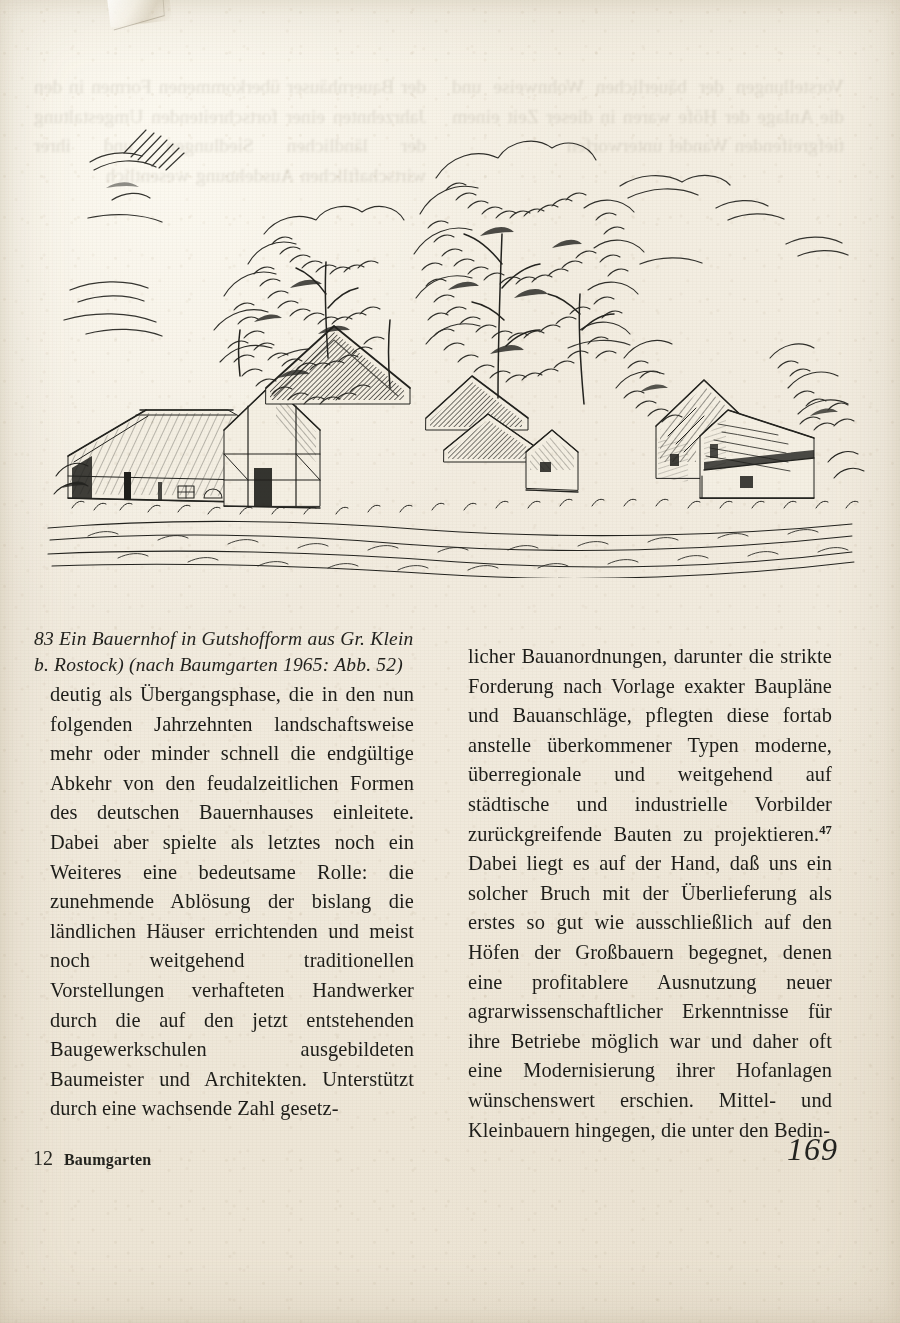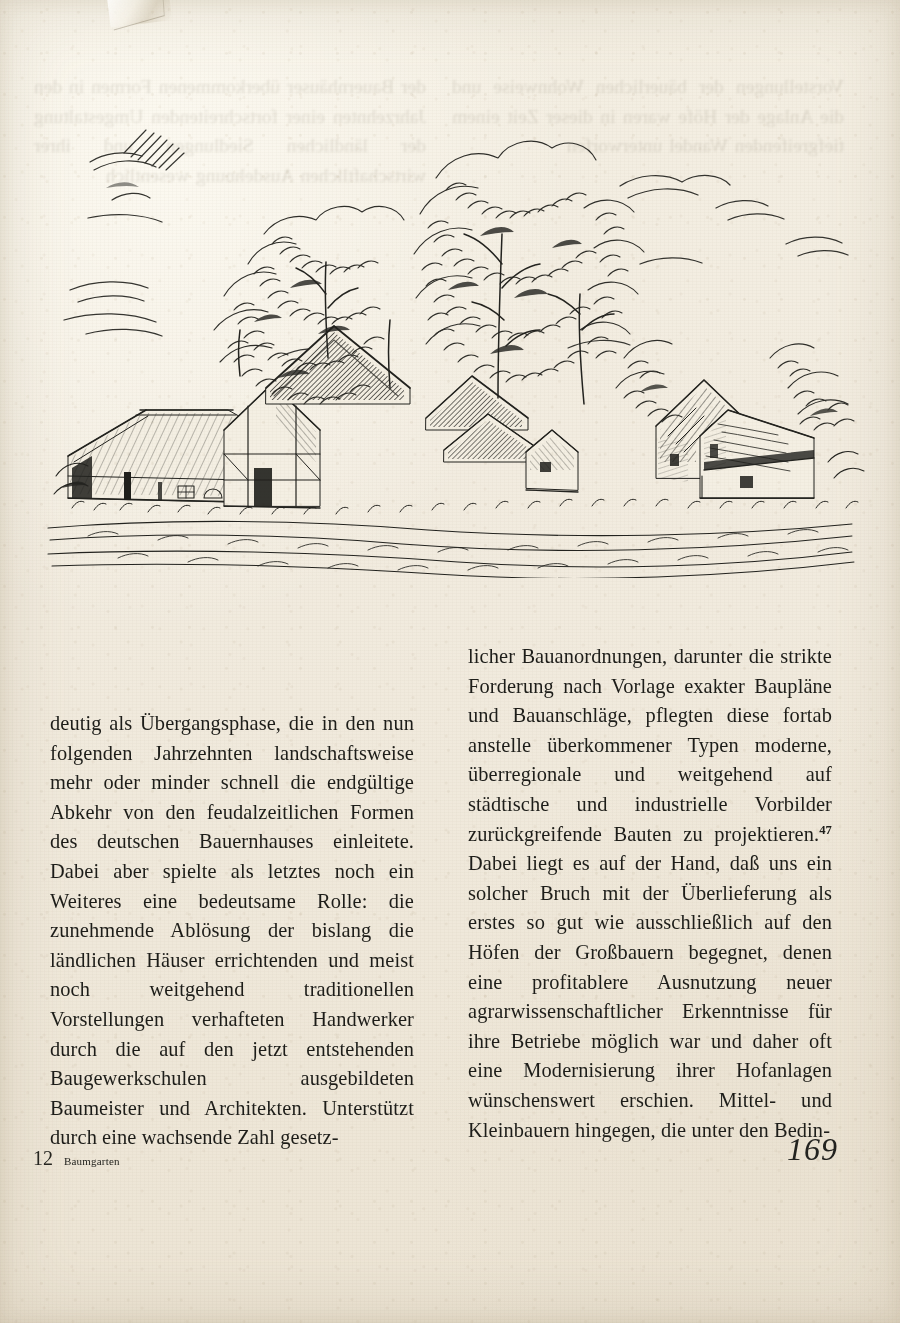--- a/index.html
+++ b/index.html
@@ -114,21 +114,21 @@
   
   .col {
     position: absolute;
     width: 396px;
     font-size: 20.4px;
     line-height: 29.6px;
     text-align: justify;
     color: #1d1d19;
     letter-spacing: 0.1px;
   }
-  #col-left  { left: 34px;  top: 693px; }
+  #col-left  { left: 34px;  top: 664px; }
   #col-right { left: 452px; top: 626px; }
   .col p { margin: 16px; text-align: justify; }
   .col p:last-child { text-align: justify; }
 
   sup.fn {
     font-size: 0.62em;
     vertical-align: 0.52em;
     line-height: 0;
     font-weight: 600;
   }
@@ -138,24 +138,25 @@
     position: absolute;
     left: 33px; top: 1148px;
     display: flex;
     align-items: baseline;
     gap: 11px;
     color: #24241f;
     justify-content: flex-end;
   }
   .sig-num { font-size: 20px; line-height: 1; }
   .sig-name {
-    font-size: 11px;
+    font-size: 16px;
     line-height: 1;
     font-family: "Liberation Serif", serif;
     letter-spacing: 0.2px;
+    font-weight: bold;
   }
   .folio {
     position: absolute;
     right: 62px; top: 1131px;
     font-size: 32px;
     font-style: italic;
     letter-spacing: 1px;
     color: #232320;
   }
 
@@ -581,20 +582,21 @@
           <path d="M510,510 c10,-5 22,-6 30,-2"></path>
             <path d="M580,506 c10,-5 22,-6 30,-2"></path>
           <path d="M650,502 c10,-5 22,-6 30,-2"></path>
             <path d="M720,498 c10,-5 22,-6 30,-2"></path>
           <path d="M790,494 c10,-5 22,-6 30,-2"></path>
         </g>
       </g>
     </svg>
   </div>
 
+  <div class="caption ink-soft">83 Ein Bauernhof in Gutshofform aus Gr. Klein b. Rostock) (nach Baumgarten 1965: Abb. 52)</div>
 
   <div class="col ink-soft" id="col-left">
     <p>deutig als Übergangsphase, die in den nun folgenden Jahrzehnten landschaftsweise mehr oder minder schnell die endgültige Abkehr von den feudalzeitlichen Formen des deutschen Bauernhauses einleitete. Dabei aber spielte als letztes noch ein Weiteres eine bedeutsame Rolle: die zunehmende Ablösung der bislang die ländlichen Häuser errichtenden und meist noch weitgehend traditionellen Vorstellungen verhafteten Handwerker durch die auf den jetzt entstehenden Baugewerkschulen ausgebildeten Baumeister und Architekten. Unterstützt durch eine wachsende Zahl gesetz-</p>
   </div>
 
   <div class="col ink-soft" id="col-right">
     <p><span>licher Bauanordnungen, darunter die strikte Forderung nach Vorlage exakter Baupläne und Bauanschläge, pflegten diese fortab anstelle überkommener Typen moderne, überregionale und weitgehend auf städtische und industrielle Vorbilder zurückgreifende Bauten zu projektieren.</span><sup class="fn">47</sup><span> Dabei liegt es auf der Hand, daß uns ein solcher Bruch mit der Überlieferung als erstes so gut wie ausschließlich auf den Höfen der Großbauern begegnet, denen eine profitablere Ausnutzung neuer agrarwissenschaftlicher Erkenntnisse für ihre Betriebe möglich war und daher oft eine Modernisierung ihrer Hofanlagen wünschenswert erschien. Mittel- und Kleinbauern hingegen, die unter den Bedin-</span></p>
   </div>
 
   <div class="footer-sig ink-soft">

